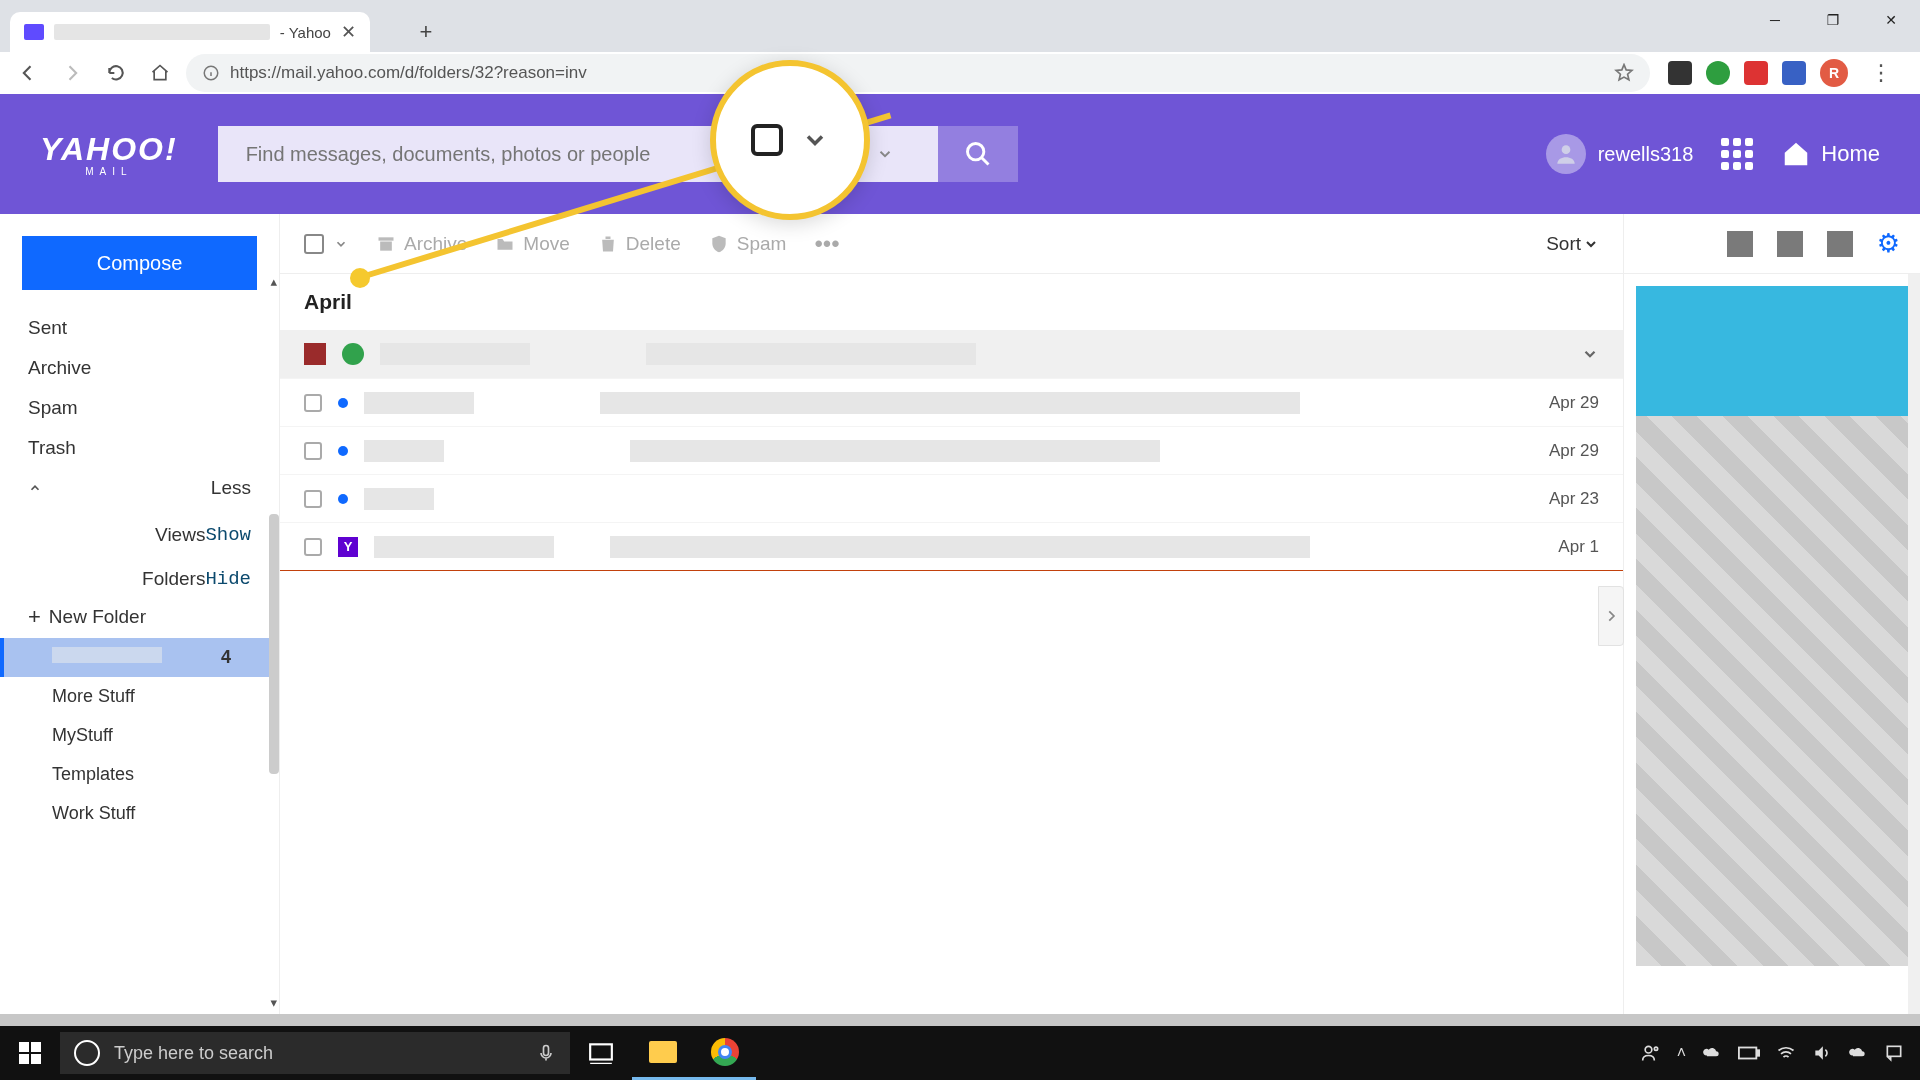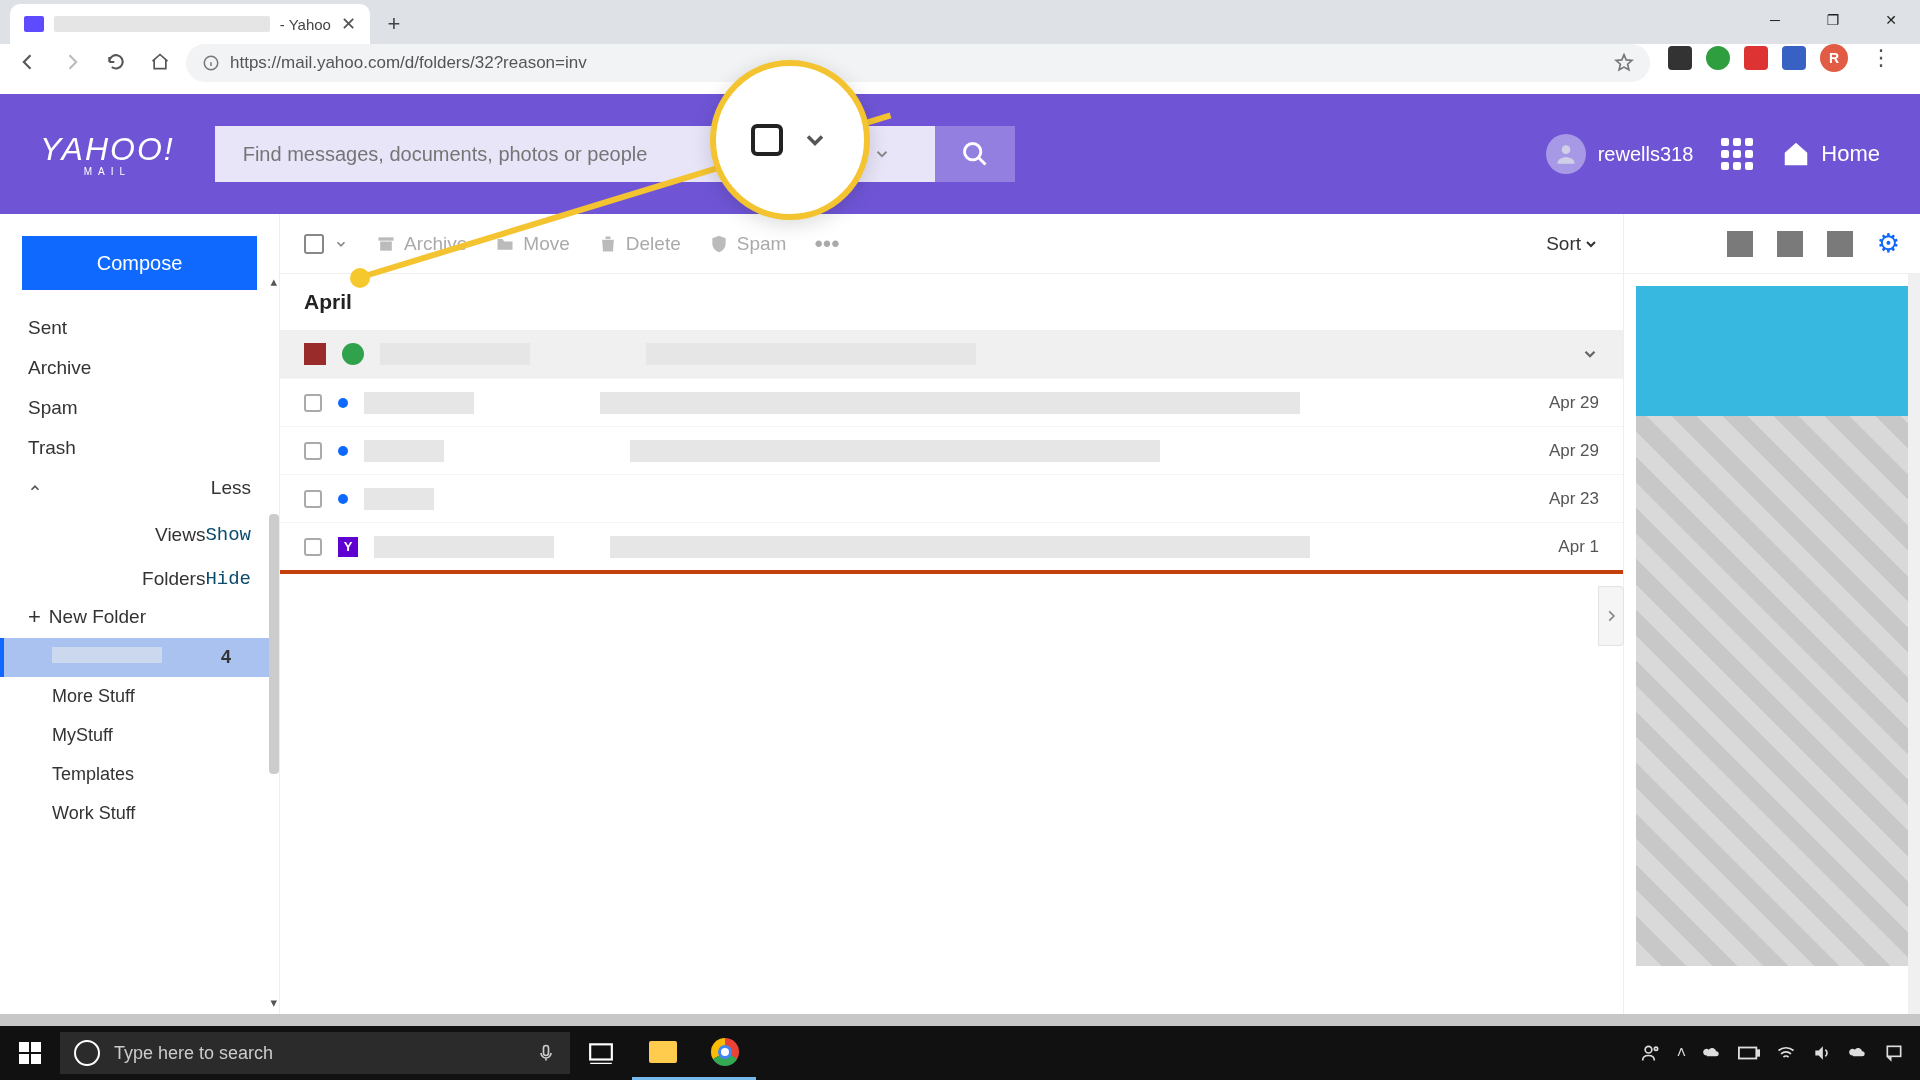--- a/index.html
+++ b/index.html
@@ -1,43 +1,43 @@
 <!DOCTYPE html>
 <html><head>
 <meta charset="utf-8">
 <style>
 * { margin: 0; padding: 0; box-sizing: border-box; font-family: "Helvetica Neue", Arial, sans-serif; }
 html, body { width: 1920px; height: 1080px; overflow: hidden; background: #c7c7c7; }
 
 
-.browser-chrome { background: #dee1e6; height: 44px; display: flex; align-items: flex-end; }
+.browser-chrome { background: #dee1e6; height: 52px; display: flex; align-items: flex-end; gap: 32px; }
 .tab { background: #fff; height: 40px; width: 360px; margin-left: 10px; border-radius: 10px 10px 0 0; display: flex; align-items: center; padding: 0 14px; gap: 10px; }
 .tab-favicon { width: 20px; height: 16px; background: #5f4bff; border-radius: 2px; }
 .tab-title-blur { flex: 1; height: 16px; background: #e5e5e5; border-radius: 2px; }
 .tab-title-text { font-size: 15px; color: #444; white-space: nowrap; }
 .tab-close { color: #555; font-size: 18px; cursor: pointer; }
 .new-tab { width: 36px; height: 36px; display: flex; align-items: center; justify-content: center; font-size: 22px; color: #444; margin-left: 6px; margin-bottom: 2px; }
 
 .window-controls { position: absolute; right: 0; top: 0; height: 40px; display: flex; }
 .win-btn { width: 58px; display: flex; align-items: center; justify-content: center; color: #222; font-size: 14px; }
 
-.address-row { background: #fff; height: 50px; display: flex; align-items: flex-start; padding: 0 10px; gap: 8px; }
+.address-row { background: #fff; height: 42px; display: flex; align-items: center; padding: 0 10px; gap: 8px; }
 .nav-btn { width: 36px; height: 36px; display: flex; align-items: center; justify-content: center; color: #555; border-radius: 50%; }
 .nav-btn.disabled { color: #bbb; }
 .url-bar { flex: 1; background: #f1f3f4; border-radius: 20px; height: 38px; display: flex; align-items: center; padding: 0 16px; gap: 10px; font-size: 17px; color: #555; }
 .url-text { flex: 1; white-space: nowrap; overflow: hidden; }
 .ext-icons { display: flex; align-items: center; gap: 14px; padding: 0 10px; }
 .ext-icon { width: 24px; height: 24px; border-radius: 4px; }
 .avatar-circle { width: 28px; height: 28px; border-radius: 50%; background: #e25b44; color: #fff; display: flex; align-items: center; justify-content: center; font-size: 14px; font-weight: 600; }
 .kebab { font-size: 22px; color: #555; padding: 0 8px; }
 
 
 .yahoo-header { background: #6f55d6; height: 120px; display: flex; align-items: center; padding: 0 40px; gap: 40px; }
 .yahoo-logo { color: #fff; text-align: center; }
-.yahoo-logo .brand { font-size: 32px; font-weight: 400; letter-spacing: 2px; font-style: italic; }
+.yahoo-logo .brand { font-size: 32px; font-weight: 700; letter-spacing: 2px; font-style: italic; }
 .yahoo-logo .sub { font-size: 10px; letter-spacing: 6px; margin-top: -2px; }
 .search-group { display: flex; height: 56px; }
 .search-input-wrap { width: 720px; background: rgba(255,255,255,0.85); display: flex; align-items: center; padding: 0 28px; }
 .search-input { flex: 1; border: none; background: transparent; font-size: 20px; color: #666; outline: none; }
 .search-dd { width: 50px; display: flex; align-items: center; justify-content: center; color: #888; }
 .search-btn { width: 80px; background: rgba(255,255,255,0.25); display: flex; align-items: center; justify-content: center; }
 .header-right { margin-left: auto; display: flex; align-items: center; gap: 28px; color: #fff; }
 .user-chip { display: flex; align-items: center; gap: 12px; font-size: 20px; }
 .user-avatar { width: 40px; height: 40px; border-radius: 50%; background: rgba(255,255,255,0.4); display:flex; align-items:center; justify-content:center; }
 .apps-grid { display: grid; grid-template-columns: repeat(3,8px); grid-template-rows: repeat(3,8px); gap: 4px; }
@@ -73,21 +73,21 @@
 .msg-row { height: 48px; display: flex; align-items: center; padding: 0 24px; gap: 16px; border-top: 1px solid #f4f4f4; }
 .msg-row:first-of-type { background: #f0f0f0; border-top: none; }
 .msg-row .cb { width: 18px; height: 18px; border: 2px solid #aaa; border-radius: 3px; }
 .msg-row .dot { width: 10px; height: 10px; border-radius: 50%; background: #0f69ff; }
 .msg-row .sender-ic { width: 22px; height: 22px; background: #9a2b2b; }
 .msg-row .sender-ic2 { width: 22px; height: 22px; background: #31a24c; border-radius:50%; }
 .msg-row .y-ic { width: 20px; height: 20px; background: #5f01d1; color: #fff; font-size: 13px; display:flex; align-items:center; justify-content:center; font-weight:bold; }
 .blur-block { background: #e6e6e6; height: 22px; }
 .msg-row .date { margin-left: auto; font-size: 17px; color: #555; }
 .msg-row .row-chev { margin-left: auto; color: #666; }
-.msg-list { border-bottom: 4px solid #c2410c; }
+.msg-list { border-bottom: 1px solid #c2410c; }
 .pager { width: 26px; height: 60px; background: #f5f5f5; border: 1px solid #e2e2e2; display:flex; align-items:center; justify-content:center; color:#888; position:absolute; right:-1px; top: 372px; border-radius:0 4px 4px 0; }
 
 .right-pane { width: 296px; position: relative; }
 .right-toolbar { height: 60px; display: flex; align-items: center; justify-content: flex-end; gap: 24px; padding: 0 20px; border-bottom: 1px solid #eee; }
 .rt-icon { width: 26px; height: 26px; background: #7a7a7a; }
 .rt-gear { color: #0f69ff; font-size: 26px; }
 .ad-area { margin: 12px; height: 680px; background: repeating-linear-gradient(45deg,#d9d9d9,#d9d9d9 18px,#c8c8c8 18px,#c8c8c8 36px); position: relative; }
 .ad-top { position: absolute; top: 0; left: 0; right: 0; height: 130px; background: #37b8e0; }
 .right-scroll { position: absolute; right: 0; top: 60px; width: 12px; bottom: 0; background: #f0f0f0; }
 

